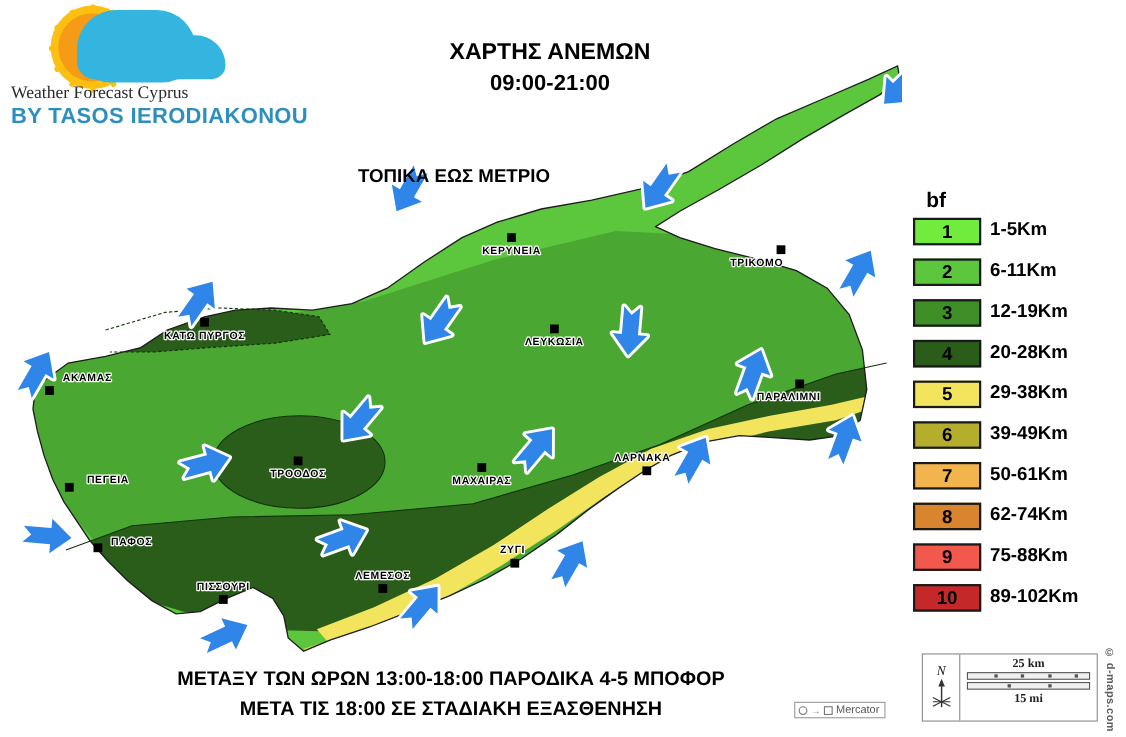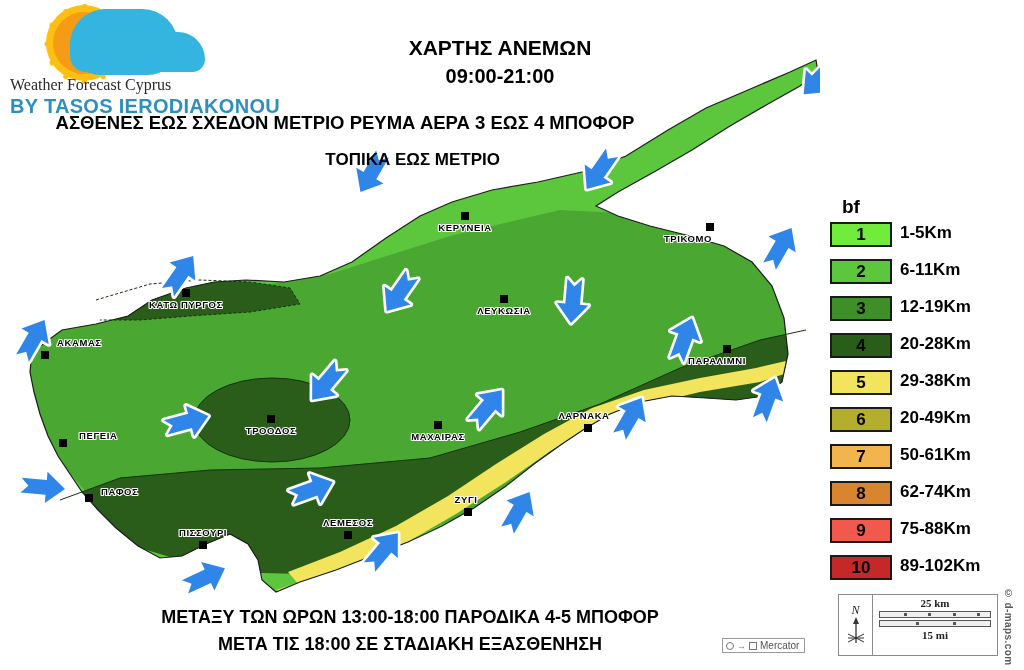--- a/index.html
+++ b/index.html
@@ -97,21 +97,21 @@
 
   .city-dot { fill: #000; }
   .city-label {
     font-family: "Liberation Sans", sans-serif;
     font-size: 9.5px; font-weight: bold; fill: #000;
     paint-order: stroke; stroke: #ffffff; stroke-width: 2.2px;
     stroke-linejoin: round; letter-spacing: 0.6px;
   }
 
   
-  #legend { position: absolute; left: 822px; top: 196px; width: 200px; height: 400px; }
+  #legend { position: absolute; left: 822px; top: 172px; width: 200px; height: 400px; }
   #legend .bf-title {
     position: absolute; left: 20px; top: 0px;
     font-size: 19px; font-weight: bold; color: #000;
   }
   .legend-row {
     position: absolute; left: 0; width: 200px; height: 27px;
   }
   .legend-swatch {
     position: absolute; left: 8px; top: 0; width: 62px; height: 25px;
     border: 2px solid #1a1a1a; text-align: center;
@@ -384,21 +384,20 @@
     <div class="cloud-a"></div>
     <div class="cloud-c"></div>
     <div class="cloud-b"></div>
     <div class="logo-line1">Weather Forecast Cyprus</div>
     <div class="logo-line2">BY TASOS IERODIAKONOU</div>
   </div>
 
   <div class="title-sub">ΧΑΡΤΗΣ ΑΝΕΜΩΝ</div>
   <div class="title-time">09:00-21:00</div>
 
-  <div class="headline">ΑΣΘΕΝΕΣ ΕΩΣ ΣΧΕΔΟΝ ΜΕΤΡΙΟ ΡΕΥΜΑ ΑΕΡΑ 3 ΕΩΣ 4 ΜΠΟΦΟΡ</div>
   <div class="subhead1">ΤΟΠΙΚΑ ΕΩΣ ΜΕΤΡΙΟ</div>
 
   <div class="footline1">ΜΕΤΑΞΥ ΤΩΝ ΩΡΩΝ 13:00-18:00 ΠΑΡΟΔΙΚΑ 4-5 ΜΠΟΦΟΡ</div>
   <div class="footline2">ΜΕΤΑ ΤΙΣ 18:00 ΣΕ ΣΤΑΔΙΑΚΗ ΕΞΑΣΘΕΝΗΣΗ</div>
 
   <div id="legend">
     <div class="bf-title">bf</div>
     <div id="legend-rows">
         <div class="legend-row" style="top: 26px;">
           <div class="legend-swatch" style="background: rgb(114, 236, 60);">1</div>
@@ -415,21 +414,21 @@
         <div class="legend-row" style="top: 137px;">
           <div class="legend-swatch" style="background: rgb(42, 93, 26);">4</div>
           <div class="legend-text">20-28Km</div>
         </div>
         <div class="legend-row" style="top: 174px;">
           <div class="legend-swatch" style="background: rgb(242, 228, 92);">5</div>
           <div class="legend-text">29-38Km</div>
         </div>
         <div class="legend-row" style="top: 211px;">
           <div class="legend-swatch" style="background: rgb(181, 173, 44);">6</div>
-          <div class="legend-text">20-49Km</div>
+          <div class="legend-text">39-49Km</div>
         </div>
         <div class="legend-row" style="top: 248px;">
           <div class="legend-swatch" style="background: rgb(242, 180, 76);">7</div>
           <div class="legend-text">50-61Km</div>
         </div>
         <div class="legend-row" style="top: 285px;">
           <div class="legend-swatch" style="background: rgb(217, 132, 47);">8</div>
           <div class="legend-text">62-74Km</div>
         </div>
         <div class="legend-row" style="top: 322px;">

